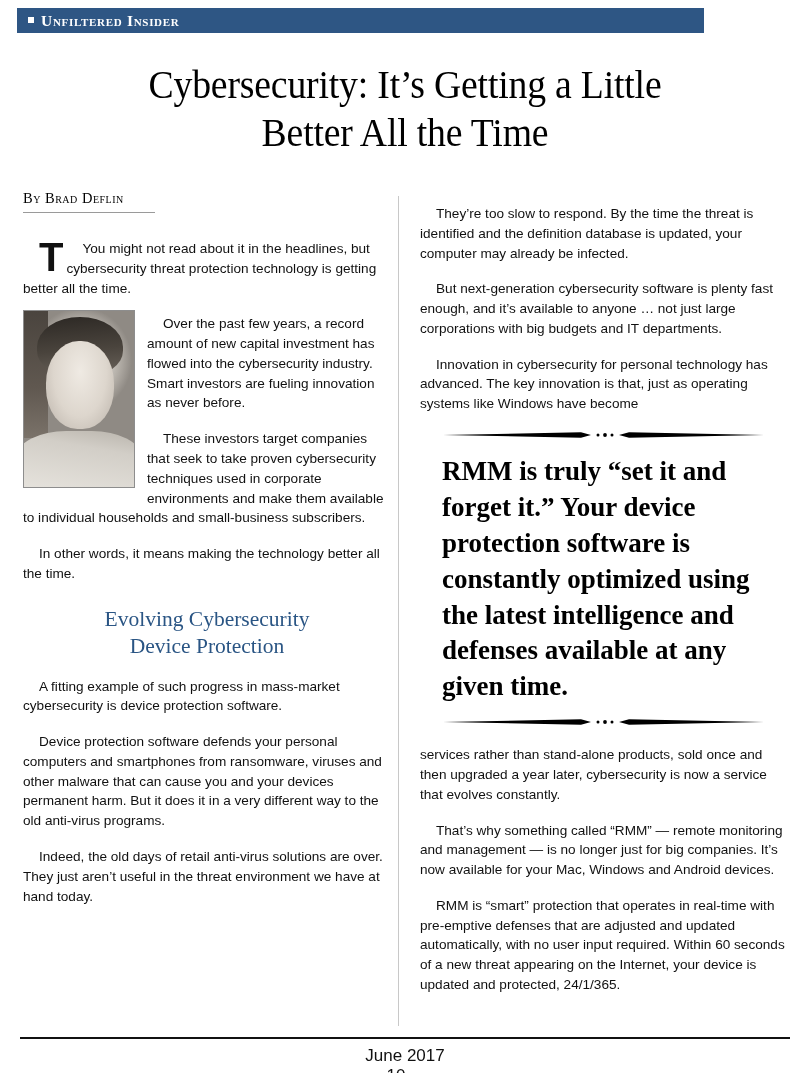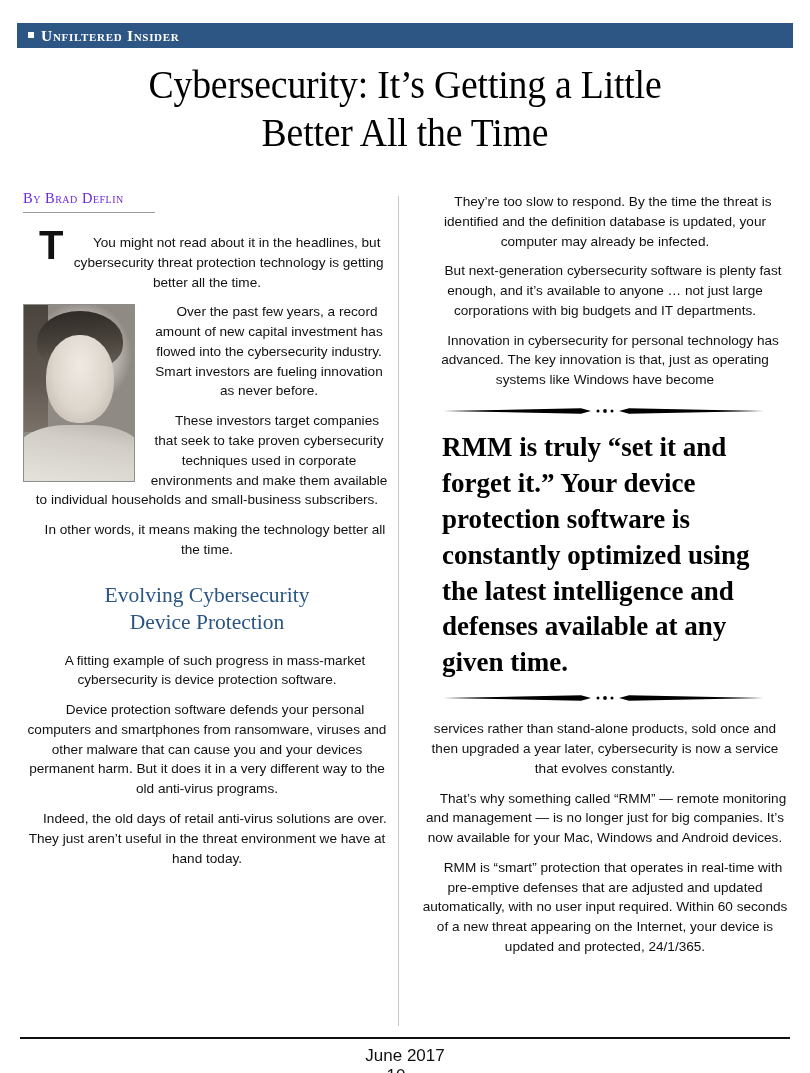--- a/index.html
+++ b/index.html
@@ -14,28 +14,27 @@
     font-family: "Liberation Sans", sans-serif;
     color: #000;
     overflow: hidden;
   }
 
   
   .banner {
     position: absolute;
     left: 17px;
     top: 8px;
-    width: 776px;
+    width: 687px;
     height: 25px;
     background: #2e5684;
     display: flex;
     align-items: center;
     box-sizing: border-box;
     padding-left: 11px;
-    margin-top: 15px;
   }
   .banner-bullet {
     display: inline-block;
     width: 6px;
     height: 6px;
     background: #ffffff;
     margin-right: 7px;
     position: relative;
     top: -1px;
   }
@@ -91,33 +90,33 @@
     height: 830px;
     background: #c8c8c8;
   }
 
   
   .byline {
     font-family: "Liberation Serif", serif;
     font-size: 14.5px;
     font-variant: small-caps;
     letter-spacing: 0.5px;
-    color: #6d28d9;
+    color: #000000;
     padding-bottom: 3px;
     margin-bottom: 10px;
     border-bottom: 1.5px solid #9a9a9a;
     display: inline-block;
     width: 132px;
   }
 
   
   p.body {
-    margin: 4px 0 10px 0;
+    margin: 16px 0 10px 0;
     text-indent: 16px;
-    text-align: center;
+    text-align: left;
     hyphens: none;
   }
   p.body.noindent { text-indent: 0; }
 
   .lead {
     text-indent: 0;
     margin-bottom: 10px;
   }
   .dropcap {
     float: left;

